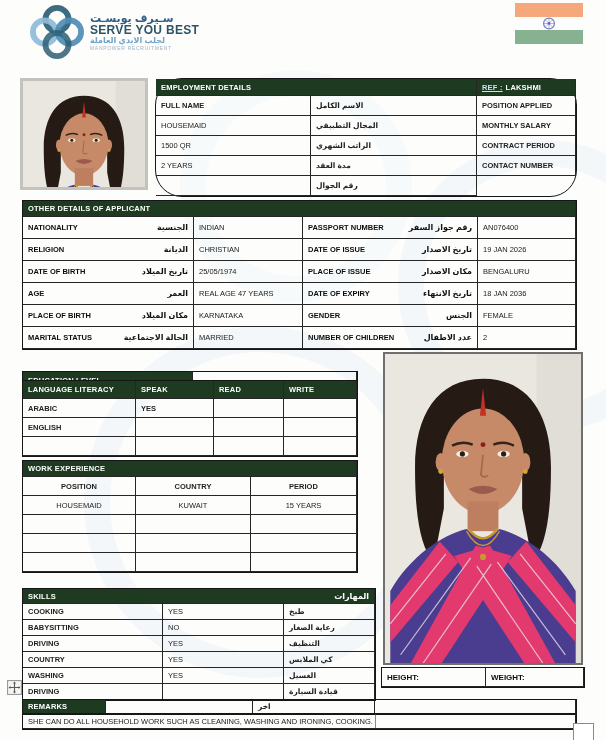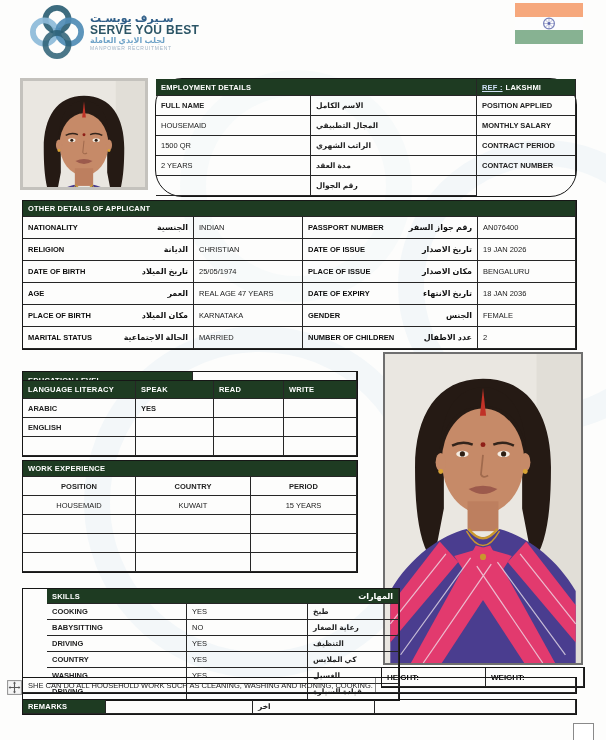--- a/index.html
+++ b/index.html
@@ -33,23 +33,23 @@
   .ar{direction:rtl;font-weight:700;font-size:8px;color:#111;}
   .pair{justify-content:space-between;}
   .ctr{justify-content:center;}
   .rt{justify-content:flex-end;}
   .ref-label{text-decoration:underline;color:#cfe0f5;margin-right:3px;}
   #empTable{left:155px;top:78px;grid-template-columns:155px 166px 99px;grid-template-rows:17px repeat(5,20px);border-radius:27px;}
   #otherTable{left:22px;top:200px;grid-template-columns:171px 109px 175px 98px;grid-template-rows:16px repeat(6,22px);}
   #eduTable{left:22px;top:371px;grid-template-columns:170px 164px;grid-template-rows:18px;}
   #langTable{left:22px;top:380px;grid-template-columns:113px 78px 70px 73px;grid-template-rows:18px repeat(3,19px);}
   #workTable{left:22px;top:460px;grid-template-columns:113px 115px 106px;grid-template-rows:16px 19px repeat(4,19px);}
-  #skillsTable{left:22px;top:588px;grid-template-columns:140px 121px 91px;grid-template-rows:15px repeat(6,16px);padding-left:24px;}
+  #skillsTable{left:22px;top:588px;grid-template-columns:140px 121px 91px;grid-template-rows:15px repeat(6,16px);}
   #remarksRow{left:22px;top:699px;grid-template-columns:83px 147px 122px 201px;grid-template-rows:14px;}
-  #noteRow{left:22px;top:677px;grid-template-columns:553px;grid-template-rows:15px;}
+  #noteRow{left:22px;top:713px;grid-template-columns:553px;grid-template-rows:15px;}
   #noteRow>div{position:relative;}
   #noteRow .vline{position:absolute;left:352px;top:0;bottom:0;width:1px;background:#4a4a4a;opacity:.65;}
   #hwTable{left:381px;top:667px;grid-template-columns:104px 98px;grid-template-rows:19px;}
   #hwTable>div{font-size:8px;font-weight:700;color:#0d0d0d;}
   
   .move-handle{position:absolute;left:7px;top:680px;width:15px;height:15px;}
   .corner-box{position:absolute;left:573px;top:723px;width:19px;height:16px;border:1.2px solid #8a8a8a;background:#fff;}
 </style>
 </head>
 <body>

